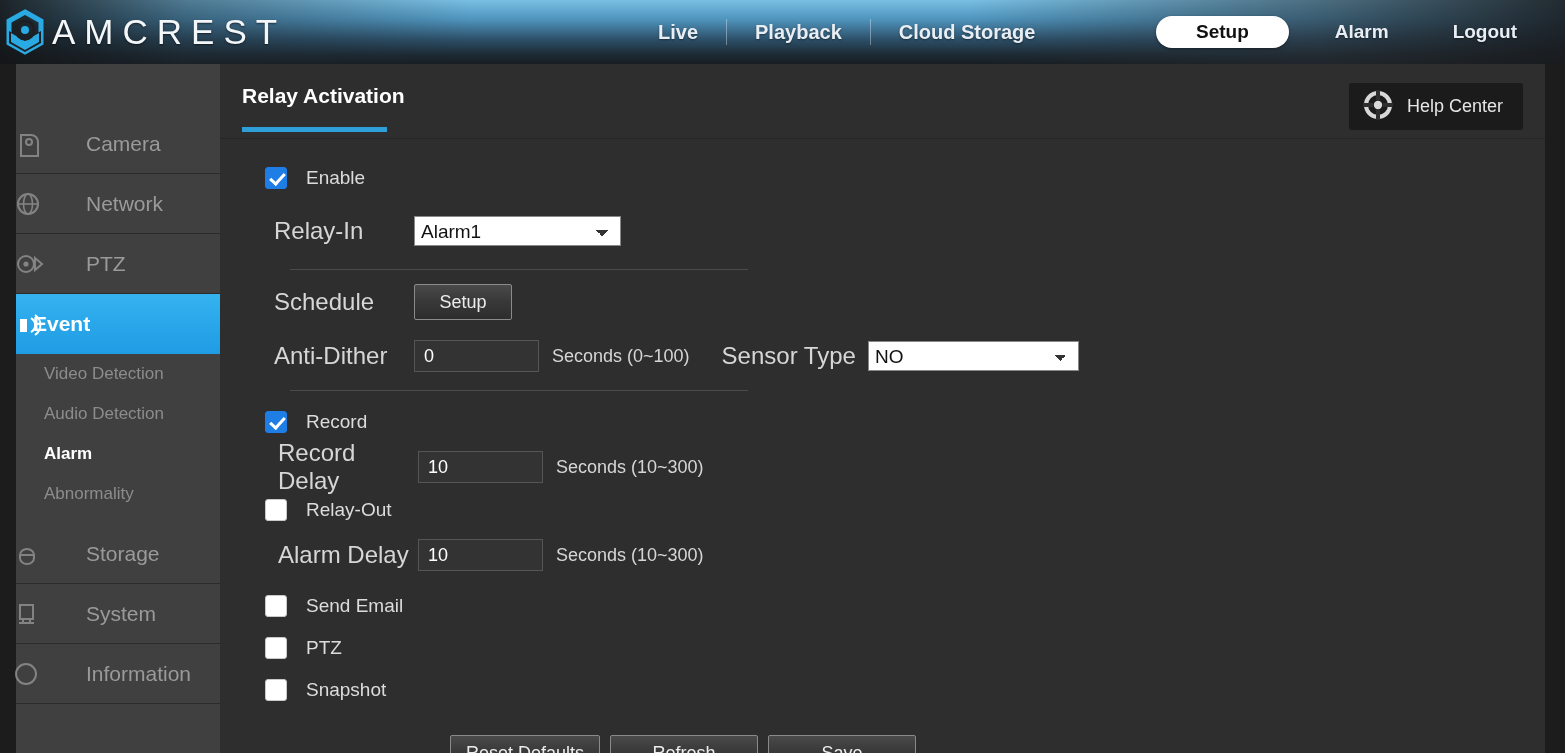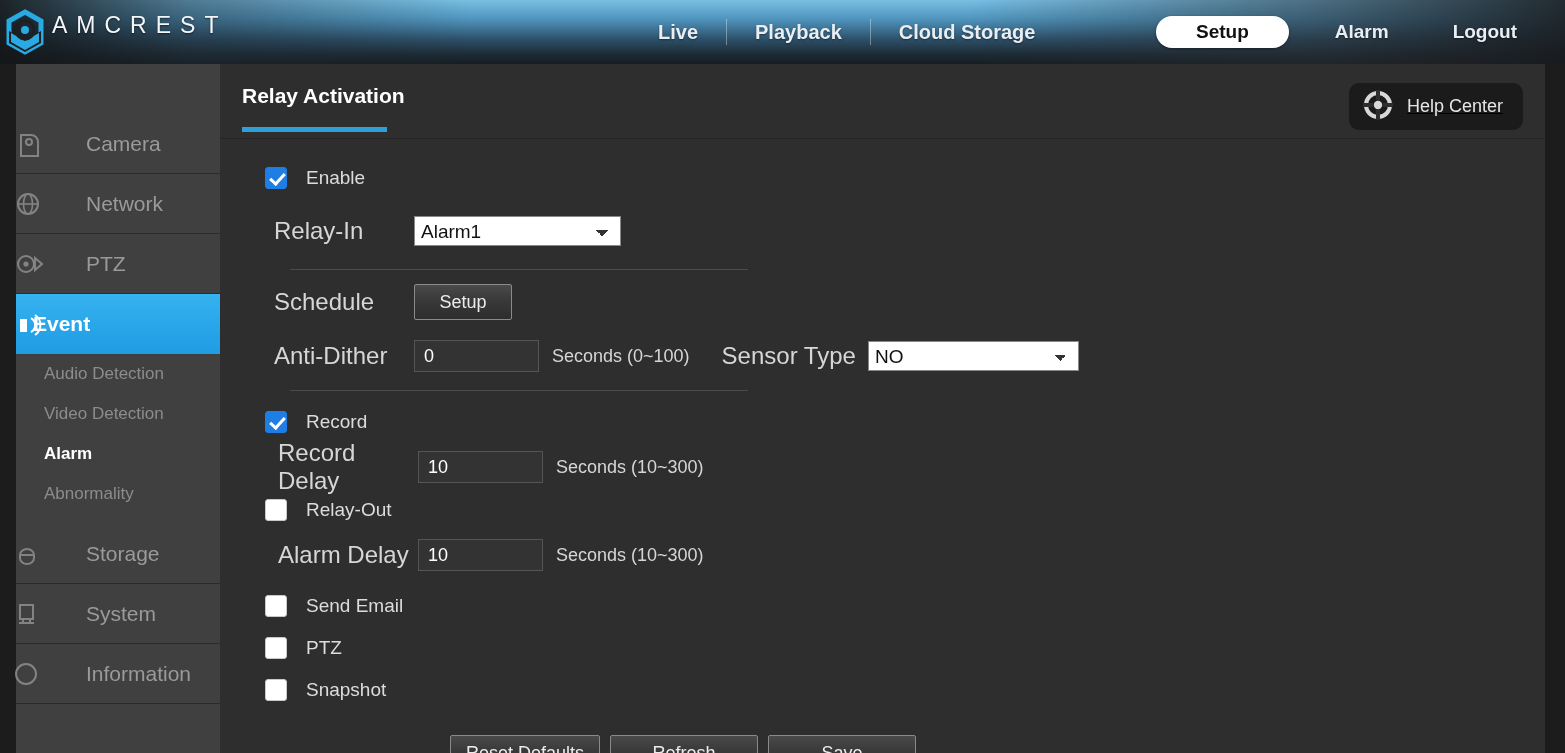--- a/index.html
+++ b/index.html
@@ -24,21 +24,21 @@
     background: linear-gradient(90deg, rgba(20,22,24,0.92) 0%, rgba(30,40,48,0.45) 12%,
                 rgba(120,190,225,0.0) 30%, rgba(140,200,230,0.0) 62%,
                 rgba(40,45,50,0.55) 84%, rgba(25,27,30,0.9) 100%);
   }
   .logo-wrap {
     position:absolute; left:4px; top:9px; width:42px; height:46px;
   }
   .logo-hex { position:absolute; left:0; top:0; }
   .brand {
     position:absolute; left:52px; top:12px;
-    font-size:23px; letter-spacing:9px; font-weight:400;
+    font-size:35px; letter-spacing:9px; font-weight:400;
     color:#f4f7fa;
     text-shadow: 0 1px 2px rgba(0,0,0,.55);
     font-family: "Liberation Sans", sans-serif;
   }
   .topnav { position:absolute; left:630px; top:0; height:64px; display:flex; align-items:center; }
   .topnav a {
     color:#e8eef3; font-size:20px; font-weight:bold; text-decoration:none;
     padding:0 28px; line-height:64px; display:block;
     text-shadow:0 1px 2px rgba(0,0,0,.45);
   }
@@ -98,24 +98,23 @@
   .panel-head { position:relative; height:75px; border-bottom:1px solid #262626; }
   .page-title {
     position:absolute; left:22px; top:20px;
     color:#ffffff; font-size:21px; font-weight:bold;
   }
   .title-underline {
     position:absolute; left:22px; top:63px; width:145px; height:5px; background:#2e9fd8;
   }
   .help-btn {
     position:absolute; right:22px; top:19px; height:47px;
-    background:#1b1b1b; border-radius:10px;
+    background:#1b1b1b; border-radius:3px;
     display:flex; align-items:center; padding:0 20px 0 14px; gap:14px;
     cursor:pointer;
-    text-decoration:underline;
   }
   .help-label { color:#e6e6e6; font-size:18px; }
 
   .form { position:relative; padding:12px 0 0 22px; }
 
   .row { display:flex; align-items:center; height:40px; }
   .chk-row { display:flex; align-items:center; height:42px;margin-left:23px; }
 
   .cbox {
     width:22px; height:22px; border-radius:3px; flex:none;
@@ -235,24 +234,24 @@
         <svg width="34" height="34" viewBox="0 0 34 34">
             <path d="M8 12 h7 v13 h-7 z" fill="#ffffff"></path>
             <path d="M19 11 a8 8 0 0 1 0 14" fill="none" stroke="#ffffff" stroke-width="2"></path>
             <path d="M23 8 a12 12 0 0 1 0 20" fill="none" stroke="#ffffff" stroke-width="2"></path>
           </svg>
       </span>
       <span>Event</span>
     </div>
 
     <div class="side-sub">
+      <span>Video Detection</span>
+    </div>
+    <div class="side-sub">
       <span>Audio Detection</span>
-    </div>
-    <div class="side-sub">
-      <span>Video Detection</span>
     </div>
     <div class="side-sub cur">
       <span>Alarm</span>
     </div>
     <div class="side-sub">
       <span>Abnormality</span>
     </div>
 
     <div style="height:10px"></div>
 

